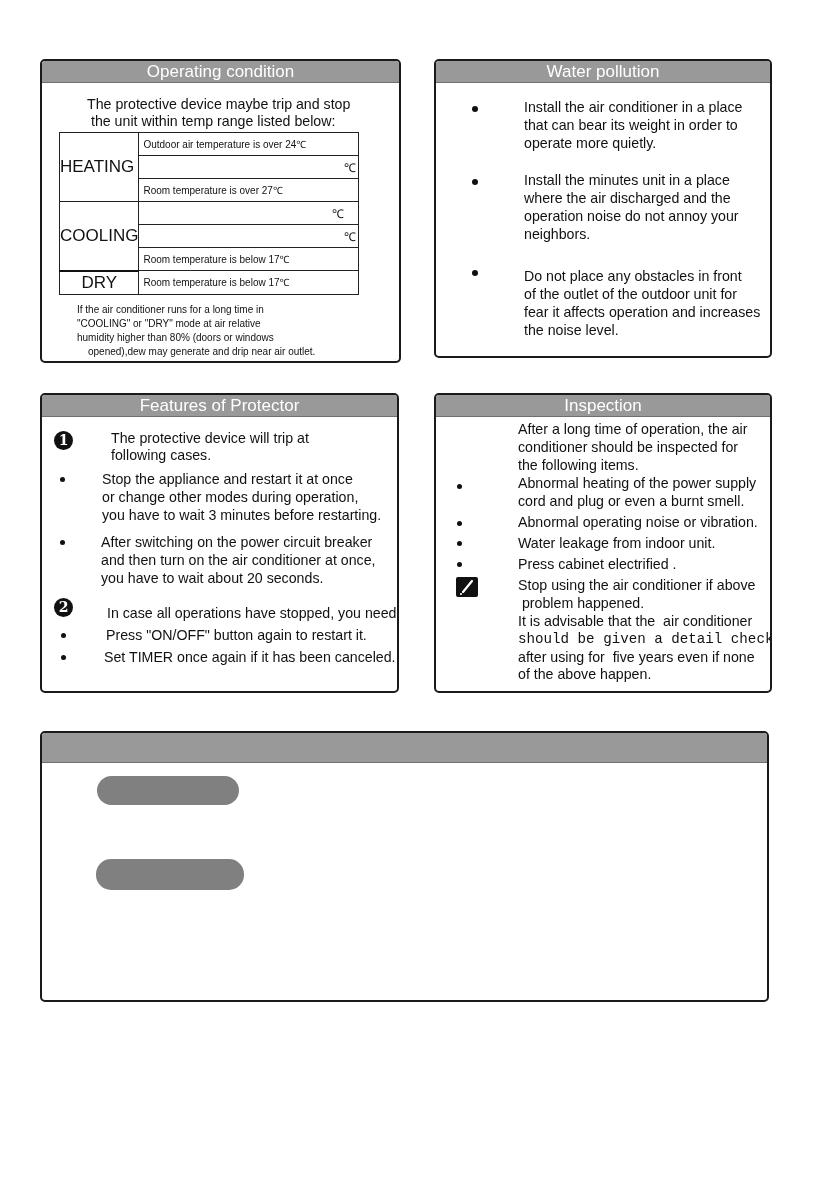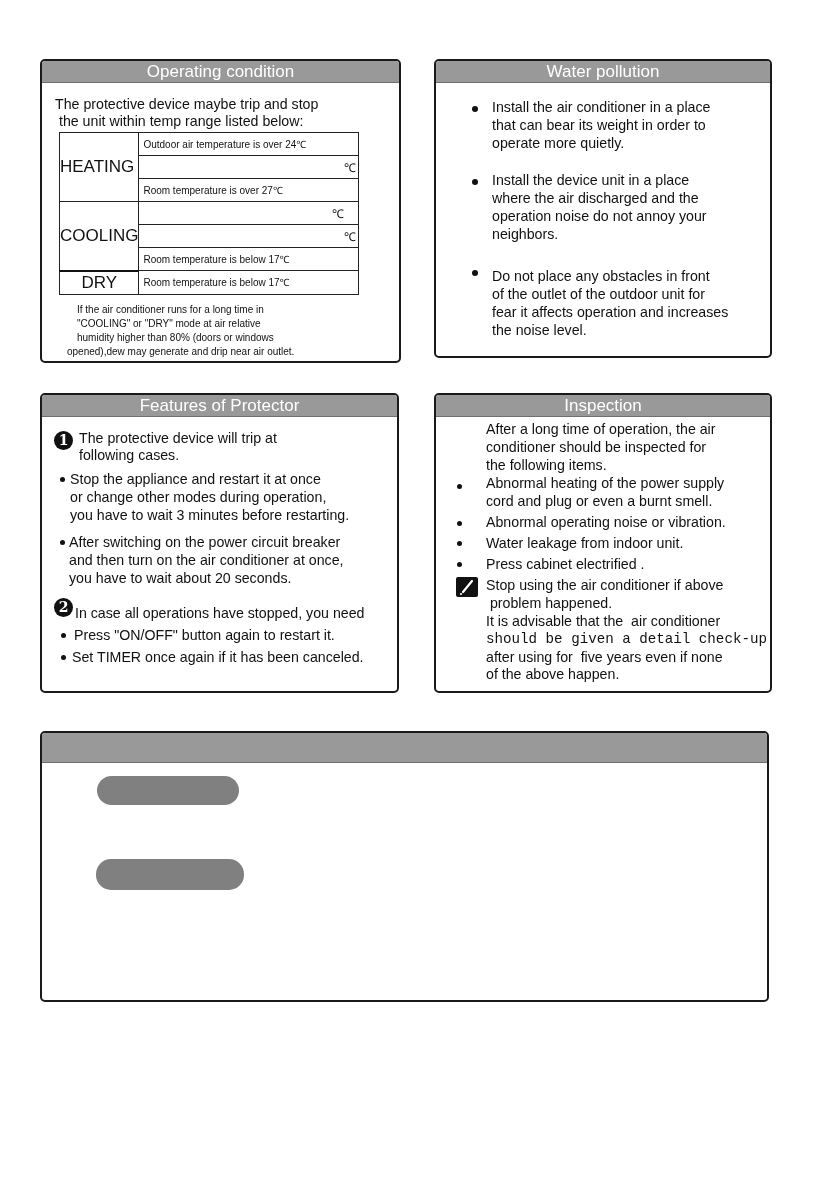--- a/index.html
+++ b/index.html
@@ -3,21 +3,21 @@
 <meta charset="utf-8">
 <style>
   html, body { margin:0; padding:0; background:#ffffff; }
   body { width:840px; height:1192px; position:relative; overflow:hidden;
          font-family:"Liberation Sans", sans-serif; color:#111; }
   .panel { position:absolute; border:2px solid #1a1a1a; border-radius:5px;
            background:#fff; overflow:hidden; box-sizing:border-box; }
   .panel-header { position:absolute; left:0; right:0; top:0; height:21px;
            background:#999999; border-bottom:1.5px solid #6f6f6f;
            color:#fff; font-size:17px; line-height:21px; text-align:center; }
-  .txt { position:absolute; font-size:14.2px; line-height:17.5px; white-space:pre; color:#111; }
+  .txt { position:absolute; font-size:14.2px; line-height:17.5px; white-space:pre; color:#111;margin-left:32px; }
   .bullet { position:absolute; width:6px; height:6px; border-radius:50%; background:#111; }
 
   
   .optable { position:absolute; left:17px; top:71px; width:300px; border-collapse:collapse; }
   .optable td { border:1.2px solid #222; padding:0; height:22px; font-size:10px; }
   .optable td.mode { width:58px; font-size:17px; text-align:left; padding-left:0px; }
   .optable td.mode.dry { text-align:center; }
   .optable td.cond { padding-left:4px; white-space:nowrap; }
   .optable td.cond.empty { text-align:right; padding-right:2px; font-size:12px; }
   .small-note { position:absolute; font-size:10px; line-height:14px; white-space:pre; }
@@ -62,33 +62,33 @@
     <tr>
       <td class="mode dry" style="border-top:2px solid #111;">DRY</td>
       <td class="cond">Room  temperature is below 17℃</td>
     </tr>
   </tbody>
     </table>
 
   <div class="small-note" style="left:35px; top:242px;">If the air conditioner runs for a long time in</div>
   <div class="small-note" style="left:35px; top:256px;">"COOLING" or "DRY" mode at air relative</div>
   <div class="small-note" style="left:35px; top:270px;">humidity higher than 80% (doors or windows</div>
-  <div class="small-note" style="left:25px; top:284px;">opened),dew may generate and drip near air outlet.</div>
+  <div class="small-note" style="left:46px; top:284px;">opened),dew may generate and drip near air outlet.</div>
 </div>
 
 <div class="panel" style="left:434px; top:59px; width:338px; height:299px;">
   <div class="panel-header">Water pollution</div>
 
   <span class="bullet" style="left:36px; top:45px;"></span>
   <div class="txt" style="left:56px; top:38px;">Install the air conditioner in a place</div>
   <div class="txt" style="left:56px; top:56px;">that can bear its weight in order to</div>
   <div class="txt" style="left:56px; top:74px;">operate more quietly.</div>
 
   <span class="bullet" style="left:36px; top:118px;"></span>
-  <div class="txt" style="left:56px; top:111px;">Install the device unit in a place</div>
+  <div class="txt" style="left:56px; top:111px;">Install the minutes unit in a place</div>
   <div class="txt" style="left:56px; top:129px;">where the air discharged and the</div>
   <div class="txt" style="left:56px; top:147px;">operation noise do not annoy your</div>
   <div class="txt" style="left:56px; top:165px;">neighbors.</div>
 
   <span class="bullet" style="left:36px; top:209px;"></span>
   <div class="txt" style="left:56px; top:207px;">Do not place any obstacles in front</div>
   <div class="txt" style="left:56px; top:225px;text-align:right;">of the outlet of the outdoor unit for</div>
   <div class="txt" style="left:56px; top:243px;">fear it affects operation and increases</div>
   <div class="txt" style="left:56px; top:261px;">the noise level.</div>
 </div>

